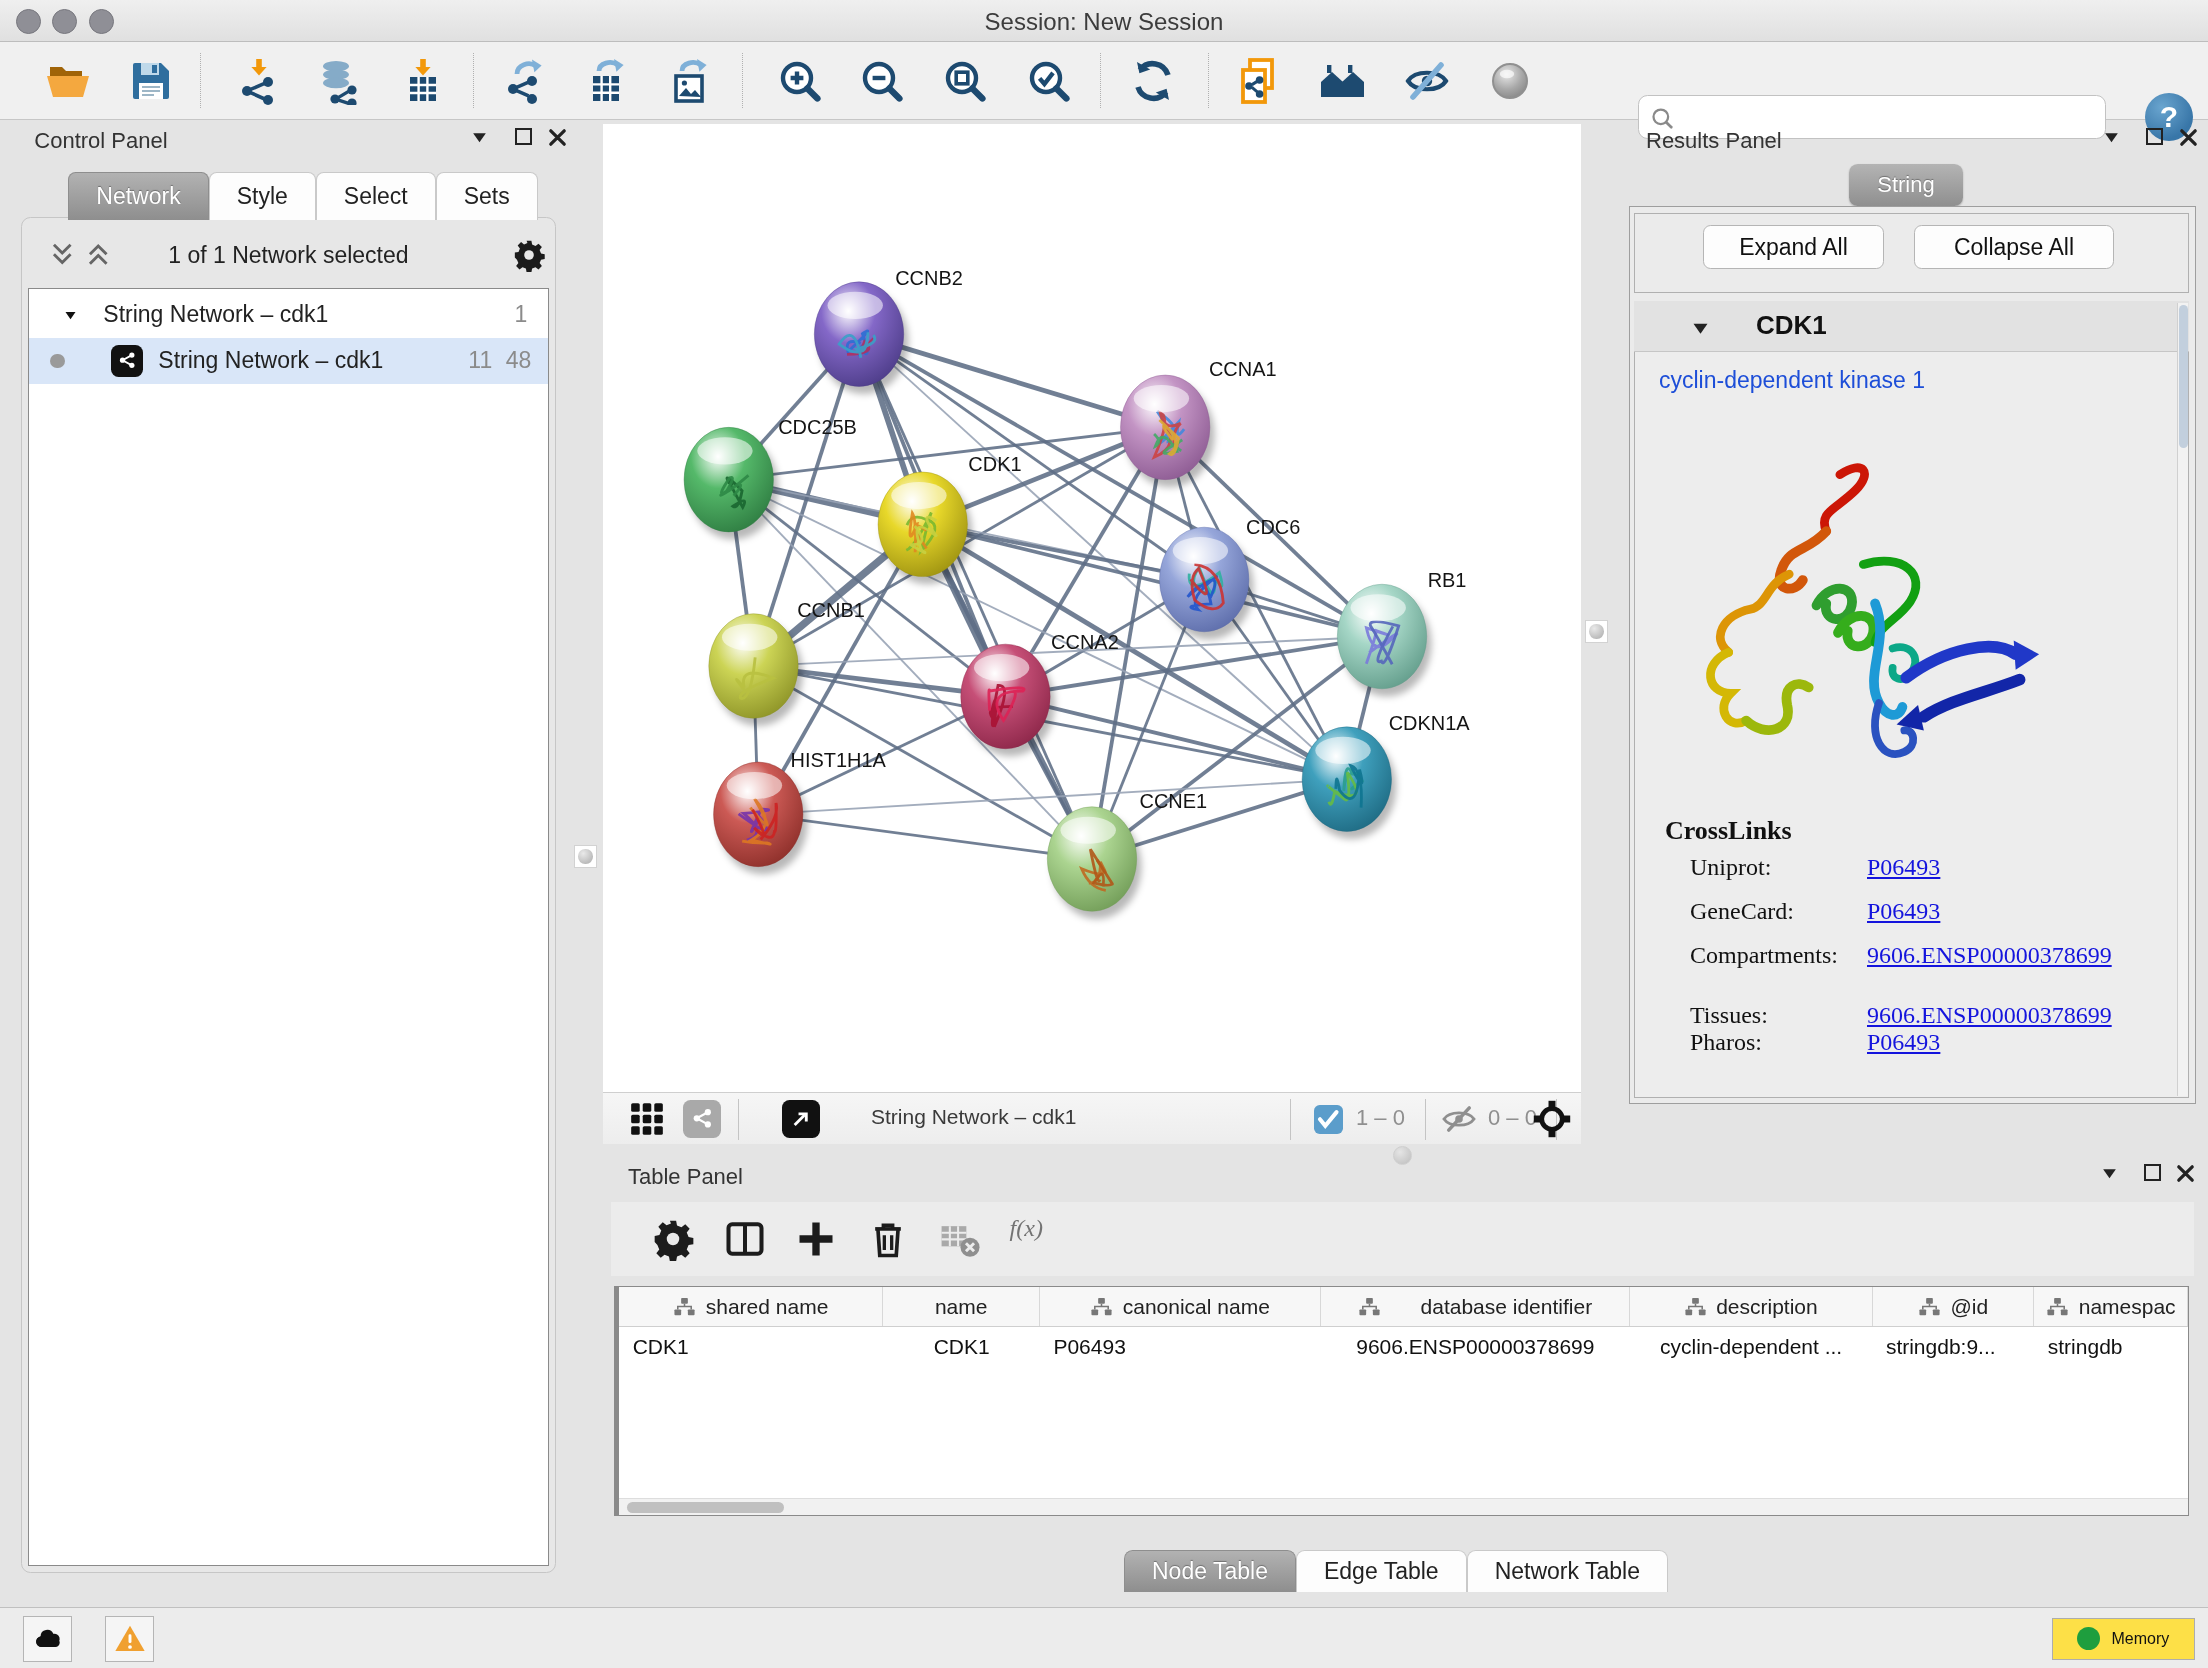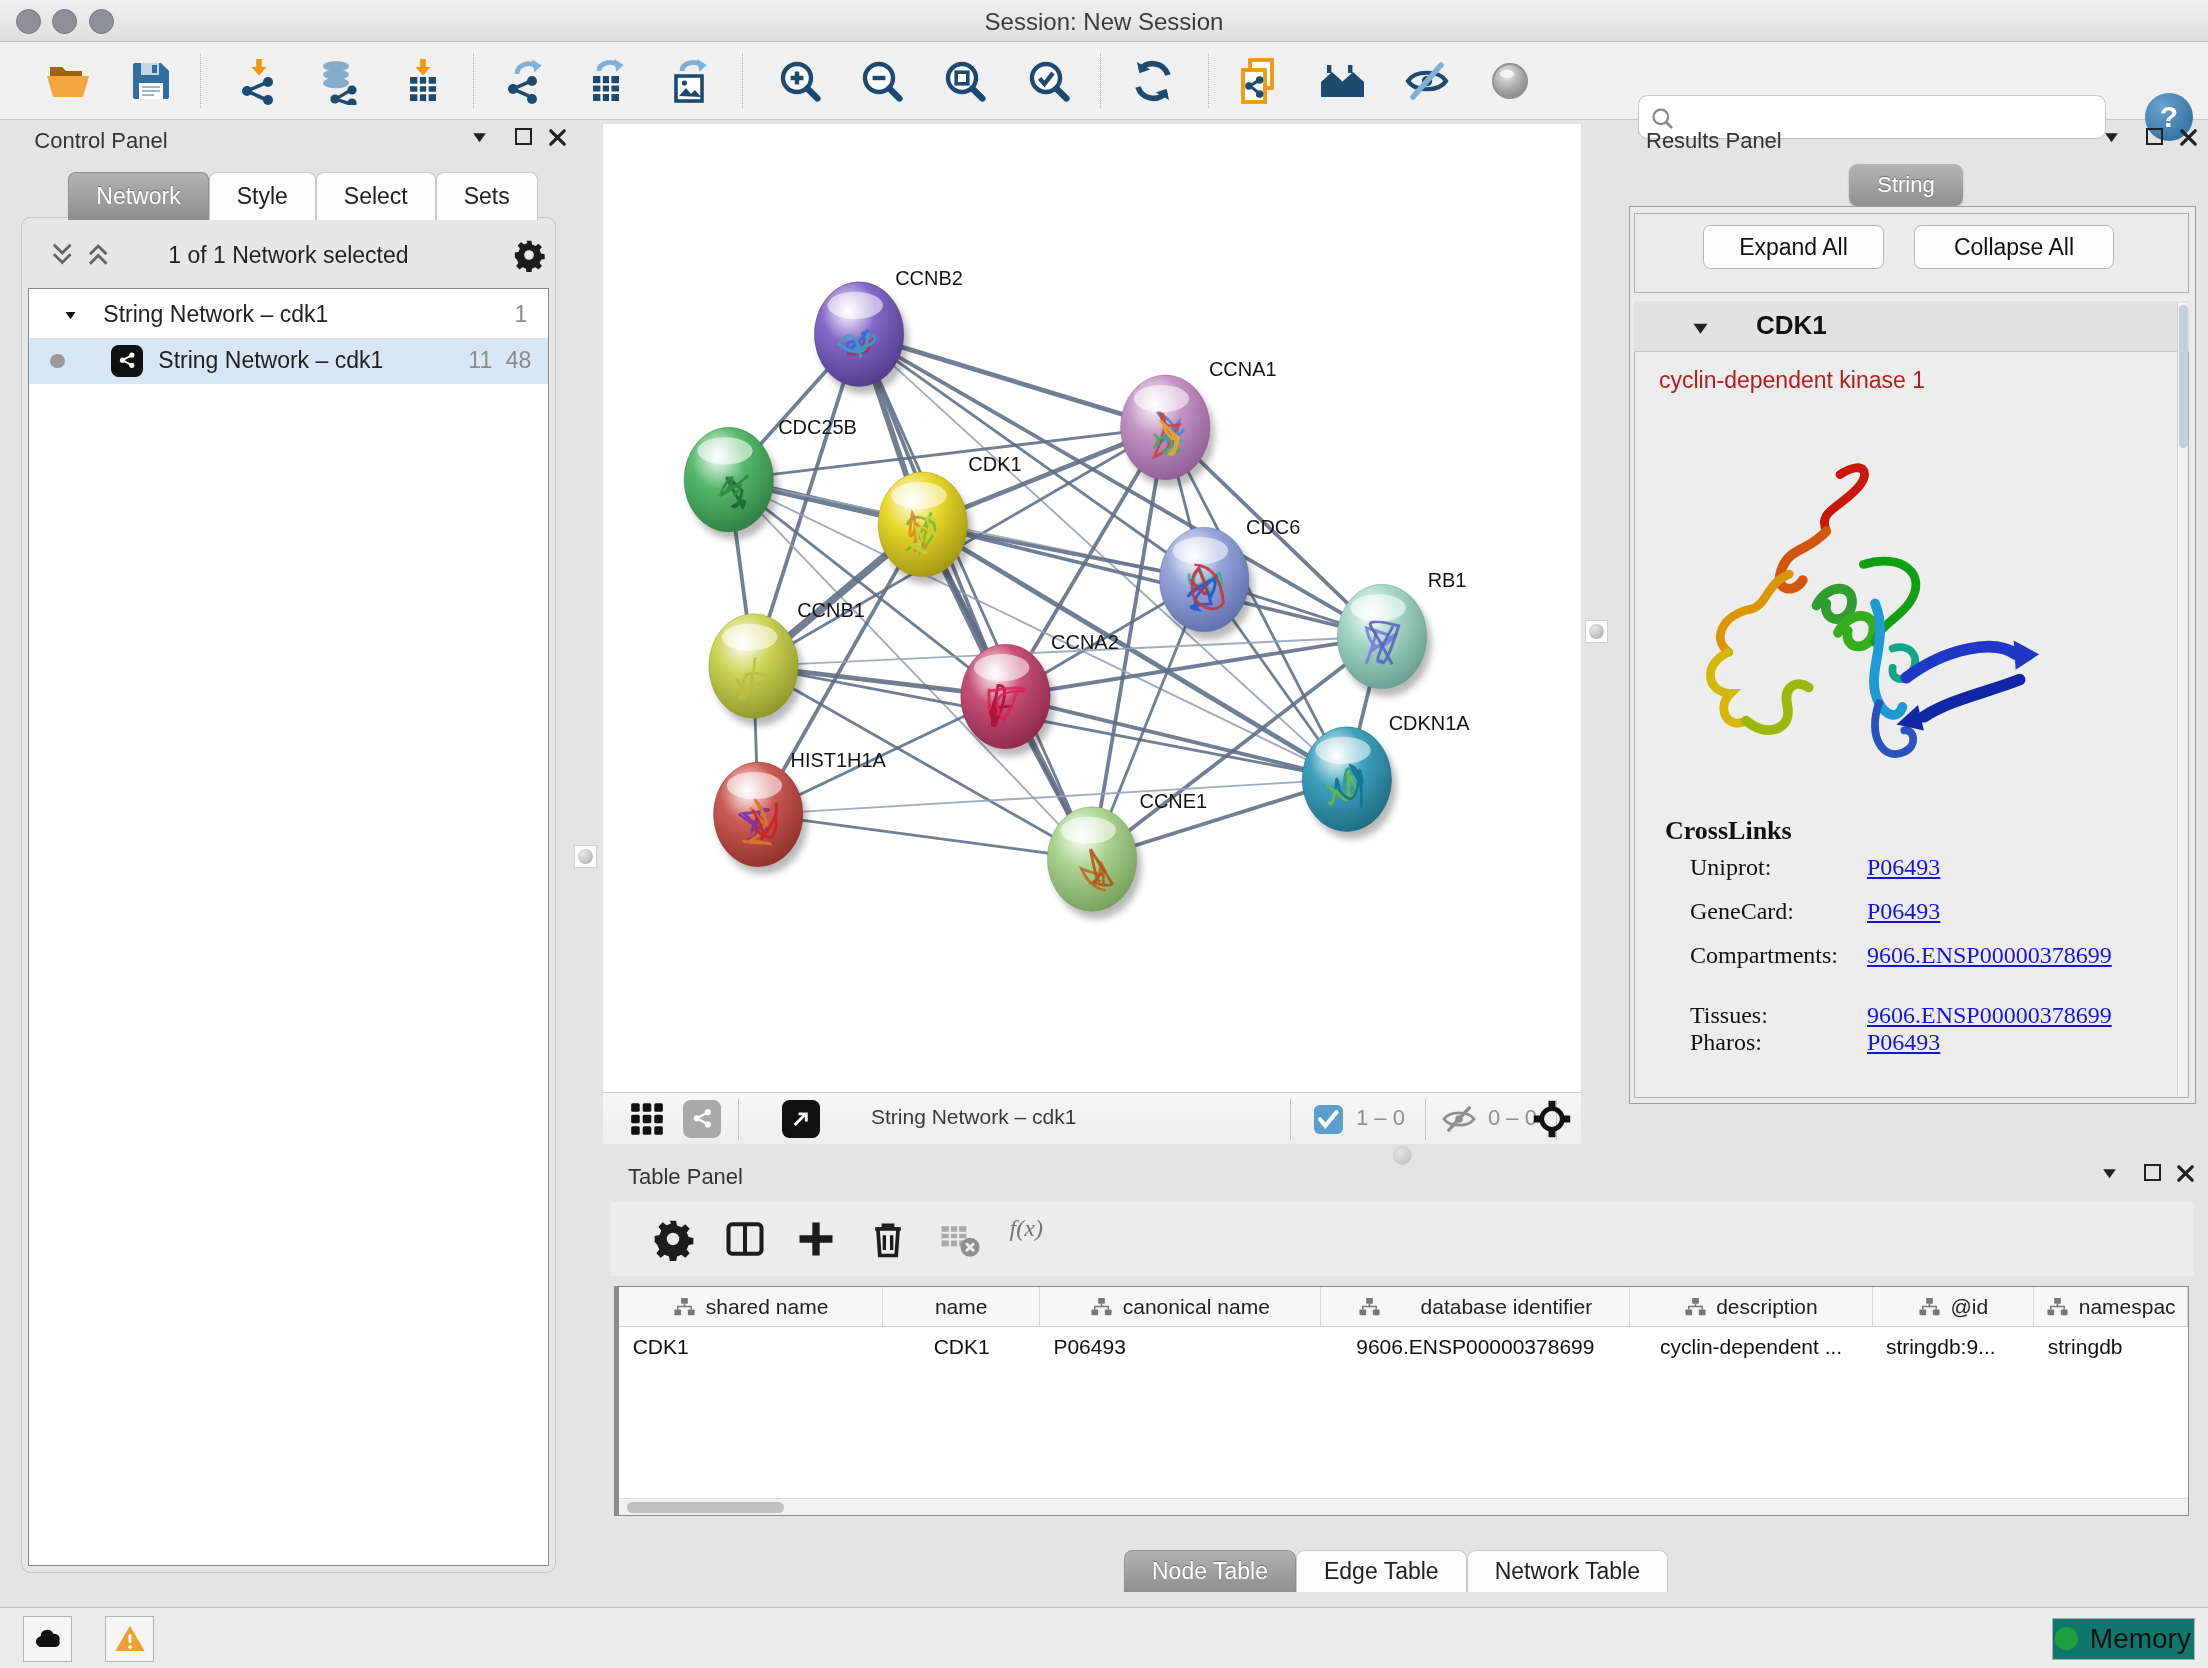--- a/index.html
+++ b/index.html
@@ -88,21 +88,21 @@
     background:#ebebeb; border:1px solid #9e9e9e; }
   .rp-btnbox { position:absolute; left:11.4px; top:89px; width:555px; height:80px; border:1px solid #b0b0b0; }
   .rp-btn { position:absolute; top:101px; height:44px; background:#fdfdfd; border:1px solid #b5b5b5;
     border-radius:7.6px; font-size:23px; color:#111; display:flex; align-items:center;
     justify-content:center; cursor:pointer; }
   .rp-entry { position:absolute; left:11.4px; top:177px; width:555px; height:797px;
     border:1px solid #b0b0b0; background:#ededed; }
   .rp-entry-head { position:absolute; left:11.4px; top:177px; width:555px; height:51px;
     background:#e2e2e2; border-bottom:1px solid #c6c6c6; cursor:pointer; }
   .rp-gene { position:absolute; left:133px; top:186px; font-size:26px; font-weight:bold; color:#111; }
-  .rp-desc { position:absolute; left:36px; top:243px; font-size:23px; color:#b91c1c; }
+  .rp-desc { position:absolute; left:36px; top:243px; font-size:23px; color:#1d4ed8; }
   .rp-serif { font-family:"Liberation Serif","DejaVu Serif",serif; }
   .rp-xl-title { position:absolute; left:42px; top:692px; font-size:26px; font-weight:bold; color:#111; }
   .xl-row { position:absolute; left:67px; width:476px; height:38px; font-size:24px; color:#111; }
   .xl-row a { position:absolute; left:177px; color:#1414dd; text-decoration:underline; cursor:pointer; white-space:nowrap; }
   .rp-scroll { position:absolute; left:554px; top:179px; width:11.4px; height:793px; background:#f2f2f2; border-left:1px solid #d0d0d0; }
   .rp-thumb { position:absolute; left:1px; top:1.9px; width:8.6px; height:143px; background:#c2cfdd; border-radius:4.8px; }
 
   
   .table-panel { position:absolute; left:603px; top:1162px; width:1598px; height:437px; }
   .tp-toolbar { position:absolute; left:7.6px; top:40px; width:1583px; height:74px; background:#ececec; }
@@ -122,23 +122,23 @@
   .hthumb { position:absolute; left:7.6px; top:2.9px; width:157px; height:11.4px; background:#c0c0c0; border-radius:5.7px; }
   .tp-tabs { position:absolute; top:388px; left:521px; display:flex; }
   .tp-tabs .tab { height:42px; font-size:23px; border-radius:8.6px 8.6px 0 0; }
 
   
   .statusbar { position:absolute; left:0; top:1607px; width:2208px; height:61px;
     background:#ececec; border-top:1px solid #c0c0c0; }
   .sb-btn { position:absolute; top:7.6px; width:49px; height:46px; background:#f5f5f5;
     border:1px solid #b5b5b5; display:flex; align-items:center; justify-content:center; cursor:pointer; }
   .sb-btn svg { width:32px; height:32px; }
-  .mem-btn { position:absolute; right:13.3px; top:9.5px; width:143px; height:42px; background:#0f766e;
+  .mem-btn { position:absolute; right:13.3px; top:9.5px; width:143px; height:42px; background:#fde047;
     border:1px solid #adadad; display:flex; align-items:center; justify-content:center; gap:11.4px;
-    font-size:28px; color:#111; cursor:pointer; }
+    font-size:16px; color:#111; cursor:pointer; }
   .mem-dot { width:23px; height:23px; border-radius:50%; background:#1e9e3e; }
 
   svg text { font-family:"Liberation Sans","DejaVu Sans",sans-serif; }
 </style>
 </head>
 <body>
 
 <svg width="0" height="0" style="position:absolute">
   <defs>
     <symbol id="s-share" viewBox="0 0 24 24">

